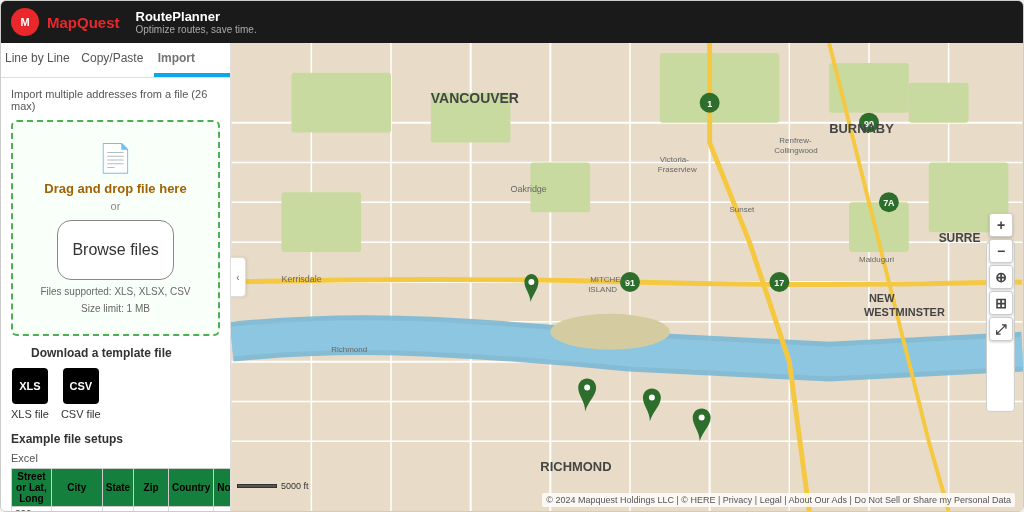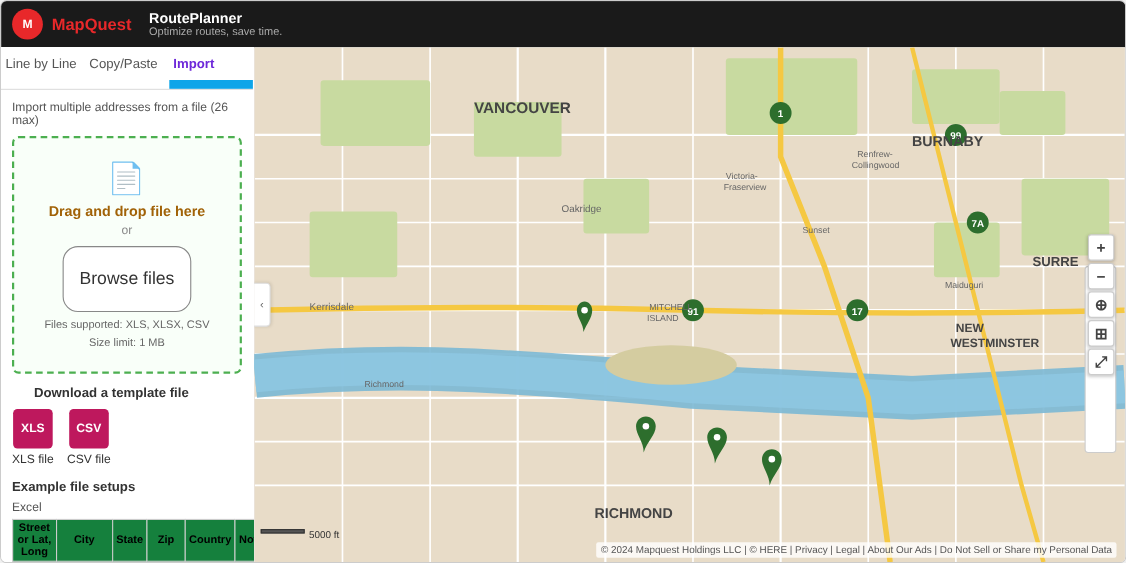--- a/index.html
+++ b/index.html
@@ -18,39 +18,39 @@
     .route-planner-subtitle { color: #aaa; font-size: 10px; }
 
     
     .main-content { display: flex; flex: 1; overflow: hidden; }
 
     
     .left-panel { width: 230px; flex-shrink: 0; background: #fff; display: flex; flex-direction: column; border-right: 1px solid #ddd; overflow-y: auto; }
 
     .tabs { display: flex; border-bottom: 1px solid #ddd; }
     .tab { flex: 1; padding: 8px 4px; font-size: 12px; cursor: pointer; color: #555; border-bottom: 2px solid transparent; }
-    .tab.active { color: #6d28d9; border-bottom: 8px solid #0ea5e9; font-weight: bold; }
+    .tab.active { color: #737373; border-bottom: 4px solid #0ea5e9; font-weight: bold; }
 
     .panel-content { padding: 10px; }
 
     .import-description { font-size: 11px; color: #555; margin-bottom: 8px; }
 
     .drop-zone { border: 2px dashed #4caf50; border-radius: 6px; padding: 20px 10px; text-align: center; margin-bottom: 10px; background: #f9fff9; }
     .drop-icon { font-size: 28px; color: #4caf50; margin-bottom: 6px; }
     .drop-text { font-size: 13px; font-weight: bold; color: #a16207; margin-bottom: 4px; }
     .drop-or { font-size: 11px; color: #888; margin-bottom: 8px; }
     .browse-btn { border: 1px solid #888; background: white; border-radius: 14px; padding: 20px 14px; font-size: 16px; cursor: pointer; color: #333; }
     .file-support { font-size: 10px; color: #666; margin-top: 6px; }
 
     .template-section { margin-top: 10px; }
     .section-title { font-size: 12px; font-weight: bold; color: #333; margin-bottom: 8px; margin-left: 20px; }
 
     .template-buttons { display: flex; gap: 12px; margin-bottom: 12px; }
     .template-btn { display: flex; flex-direction: column; align-items: center; gap: 4px; cursor: pointer; }
-    .template-btn-icon { background: #be185d; color: white; border-radius: 4px; width: 36px; height: 36px; display: flex; align-items: center; justify-content: center; font-size: 11px; font-weight: bold; }
+    .template-btn-icon { background: #000000; color: white; border-radius: 4px; width: 36px; height: 36px; display: flex; align-items: center; justify-content: center; font-size: 11px; font-weight: bold; }
     .template-btn-label { font-size: 11px; color: #333; }
 
     .example-section { margin-top: 4px; }
     .example-label { font-size: 12px; font-weight: bold; color: #333; margin-bottom: 6px; }
     .sub-label { font-size: 11px; color: #555; margin-bottom: 4px; }
 
     .example-table { width: 100%; border-collapse: collapse; font-size: 10px; }
     .example-table th { background: #15803d; border: 1px solid #ccc; padding: 2px 3px; text-align: center; font-weight: bold; }
     .example-table td { border: 1px solid #ddd; padding: 2px 3px; color: #444; }
 
@@ -261,21 +261,21 @@
       <div class="map-controls">
         <div class="map-btn">+</div>
         <div class="map-btn">−</div>
         <div class="map-btn">⊕</div>
         <div class="map-btn">⊞</div>
         <div class="map-btn">⤢</div>
       </div>
 
       
       <div class="scale-bar">
-        <div style="display:flex; gap:4px;">
+        <div style="display:flex; align-items:center; gap:4px;">
           <div style="width:40px;height:4px;background:#555;border:1px solid #333;"></div>
           <span>5000 ft</span>
         </div>
       </div>
 
       
       <div class="map-footer">© 2024 Mapquest Holdings LLC | © HERE | Privacy | Legal | About Our Ads | Do Not Sell or Share my Personal Data</div>
     </div>
 
   </div>

